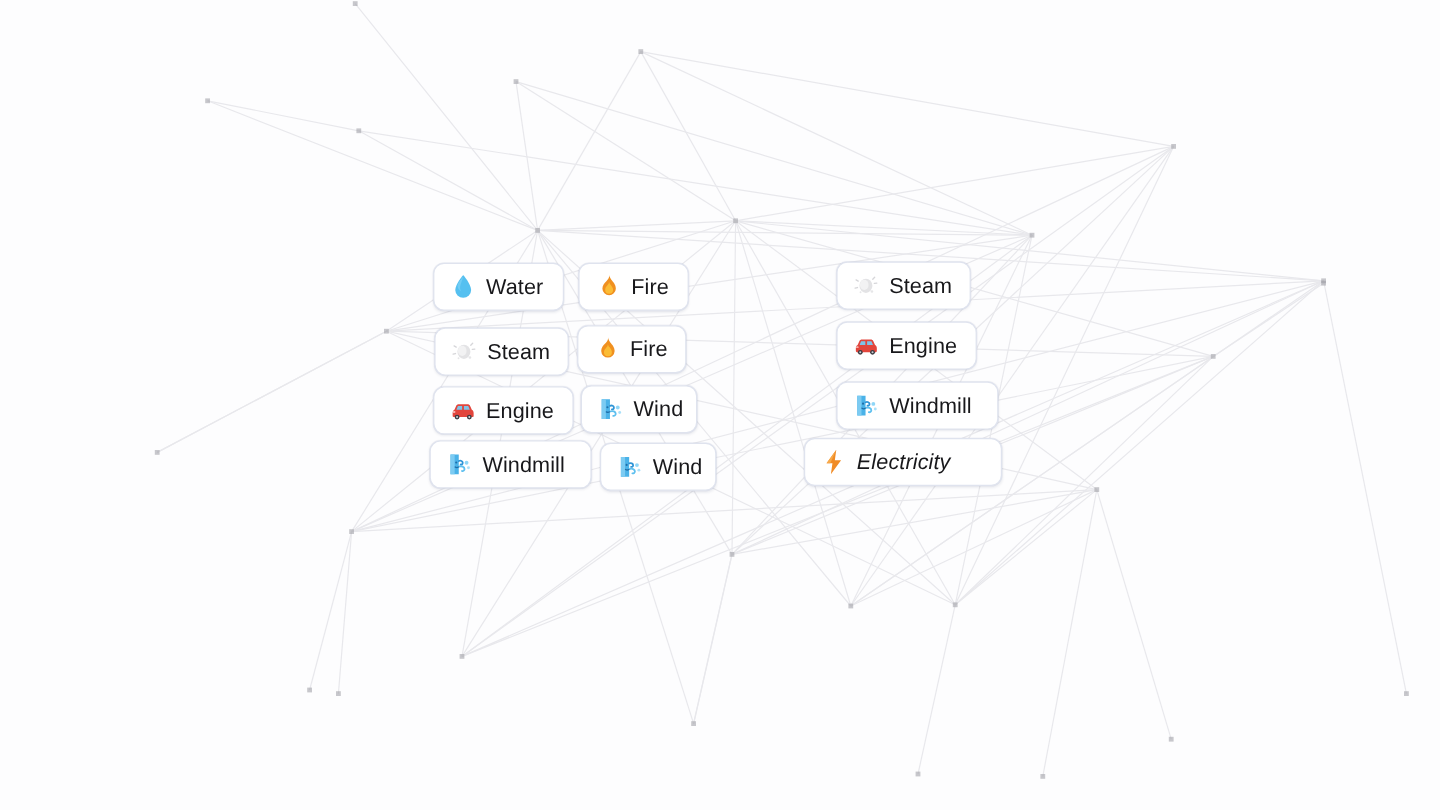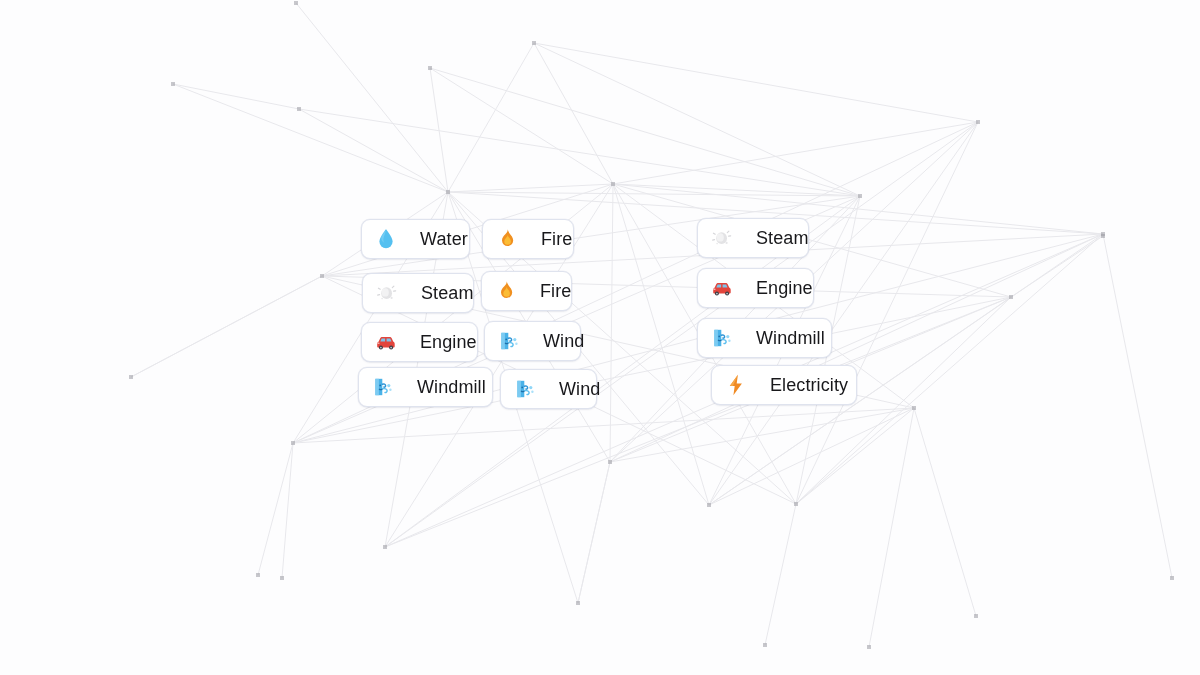--- a/index.html
+++ b/index.html
@@ -20,21 +20,21 @@
     inset: 0;
     width: 1200px;
     height: 675px;
     pointer-events: none;
   }
   .node-card {
     position: absolute;
     box-sizing: border-box;
     display: flex;
     align-items: center;
-    gap: 22px;
+    gap: 7px;
     padding: 0 14px 0 12px;
     height: 40px;
     background: #ffffff;
     border: 1px solid #dfe3ee;
     border-radius: 9px;
     box-shadow: 0 1px 2px rgba(20, 30, 70, 0.07),
                 0 0 0 0.5px rgba(150, 160, 190, 0.12);
     white-space: nowrap;
     cursor: pointer;
   }
@@ -307,21 +307,21 @@
             <path d="M11.3 9.2c1.6-.7 3.3.1 3.3 1.5 0 1-.8 1.6-1.7 1.4" fill="none" stroke="#2f94d6" stroke-width="1.5" stroke-linecap="round"></path>
             <path d="M11.3 13.9c2.4-.9 4.8.2 4.8 1.9 0 1.2-1 1.9-2.1 1.7" fill="none" stroke="#5fc0ef" stroke-width="1.5" stroke-linecap="round"></path>
             <circle cx="17.8" cy="10.6" r="1.6" fill="#8fd6f7"></circle>
             <circle cx="19.4" cy="14.8" r="1.2" fill="#a9e0f9"></circle>
             <circle cx="9.2" cy="10.4" r=".9" fill="#1f6ea8"></circle>
             <path d="M8.3 14.2c.9.6 1.9.6 2.7 0" stroke="#1f6ea8" stroke-width="1.1" fill="none" stroke-linecap="round"></path>
           </svg>
         </span>
         <span class="node-label">Windmill</span>
       </div>
-      <div class="node-card" style="left: 711px; top: 365px; width: 146px;">
+      <div class="node-card" style="left: 670px; top: 365px; width: 165px; font-style: italic;">
         <span class="node-icon">
           <svg viewBox="0 0 24 24">
             <path d="M13.9 1.8L5.8 13.1h4.9L9.4 22.2l8.5-11.6h-5.2z" fill="#f08b25"></path>
             <path d="M13.9 1.8L5.8 13.1h3.1l5-11.3z" fill="#f7a94a"></path>
           </svg>
         </span>
         <span class="node-label">Electricity</span>
       </div>
     </div>
 

